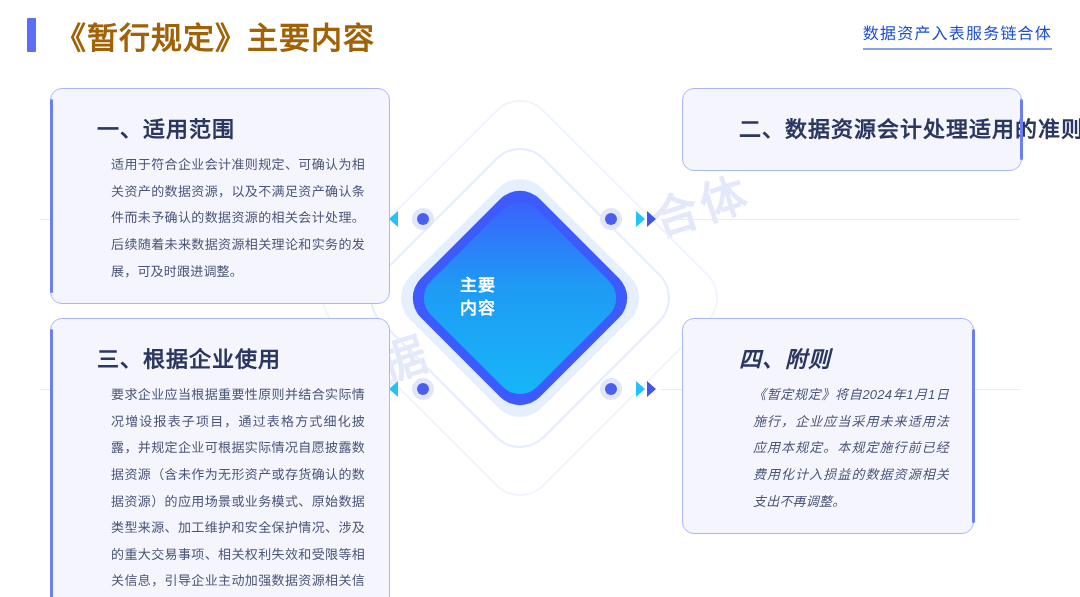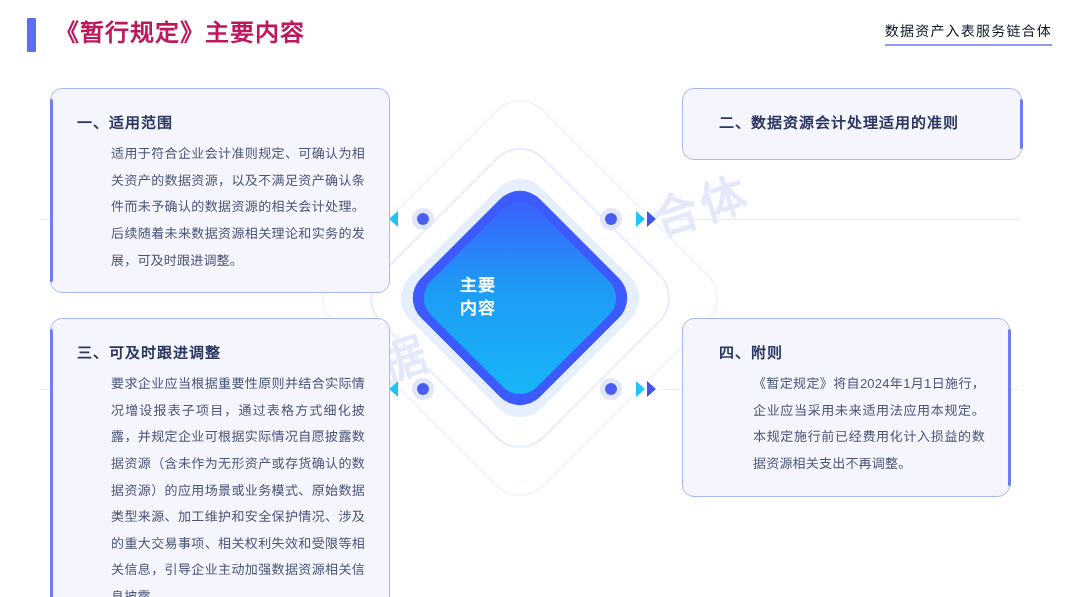--- a/index.html
+++ b/index.html
@@ -25,32 +25,32 @@
     width:1080px; height:72px;
   }
   #title-accent {
     position:absolute; left:27px; top:18px;
     width:9px; height:34px;
     background:#5b6ef5;
     border-radius:1px;
   }
   #page-title {
     position:absolute; left:55px; top:13px;
-    font-size:24px; font-weight:bold;
-    color:#be185d;
+    font-size:31px; font-weight:bold;
+    color:#a16207;
     letter-spacing:1px;
     white-space:nowrap;
   }
   #brand {
     position:absolute; right:28px; top:20px;
     text-align:center;
   }
   #brand-text {
-    font-size:14px;
-    color:#0f172a;
+    font-size:16px;
+    color:#1d4ed8;
     letter-spacing:1.2px;
     white-space:nowrap;
     font-family:Liberation Mono, monospace;
   }
   #brand-rule {
     margin-top:4px;
     height:1.5px;
     background:#8e9bf5;
   }
 
@@ -182,40 +182,41 @@
   .card::before {
     content:"";
     position:absolute;
     left:-1.5px; top:10px; bottom:10px;
     width:3px;
     background:#6d7df2;
     border-radius:2px;
   }
   .card-title {
     color:#2b3760;
-    font-size:15px;
+    font-size:22px;
     font-weight:bold;
     letter-spacing:1px;
     margin-bottom:9px;
     white-space:nowrap;
+    margin-left:20px;
   }
   .card-body {
     color:#4a5578;
     font-size:13px;
     line-height:2.05;
     letter-spacing:.2px;
     text-align:justify;
     margin-left:34px;
   }
 
   #card-1 { left:50px;  top:88px;  width:340px; }
   #card-2 { left:682px; top:88px;  width:340px; border-left-color:#a9b6f6;padding-left:26px; }
   #card-2::before { left:auto; right:-1.5px; }
   #card-3 { left:50px;  top:318px; width:340px; }
-  #card-4 { left:682px; top:318px; width:328px; }
+  #card-4 { left:682px; top:318px; width:292px;font-style:italic; }
   #card-4::before { left:auto; right:-1.5px; }
 
   #card-2 .card-title, #card-4 .card-title { padding-left:10px; }
   #card-2 .card-body,  #card-4 .card-body  { padding-left:10px; }
 </style>
 </head>
 <body>
 
 <div id="slide">
 
@@ -288,21 +289,21 @@
   <div class="card" id="card-1">
     <div class="card-title">一、适用范围</div>
     <div class="card-body">适用于符合企业会计准则规定、可确认为相关资产的数据资源，以及不满足资产确认条件而未予确认的数据资源的相关会计处理。后续随着未来数据资源相关理论和实务的发展，可及时跟进调整。</div>
   </div>
 
   <div class="card" id="card-2">
     <div class="card-title">二、数据资源会计处理适用的准则</div>
   </div>
 
   <div class="card" id="card-3">
-    <div class="card-title">三、可及时跟进调整</div>
+    <div class="card-title">三、根据企业使用</div>
     <div class="card-body">要求企业应当根据重要性原则并结合实际情况增设报表子项目，通过表格方式细化披露，并规定企业可根据实际情况自愿披露数据资源（含未作为无形资产或存货确认的数据资源）的应用场景或业务模式、原始数据类型来源、加工维护和安全保护情况、涉及的重大交易事项、相关权利失效和受限等相关信息，引导企业主动加强数据资源相关信息披露。</div>
   </div>
 
   <div class="card" id="card-4">
     <div class="card-title">四、附则</div>
     <div class="card-body">《暂定规定》将自2024年1月1日施行，企业应当采用未来适用法应用本规定。本规定施行前已经费用化计入损益的数据资源相关支出不再调整。</div>
   </div>
 
 </div>
 

